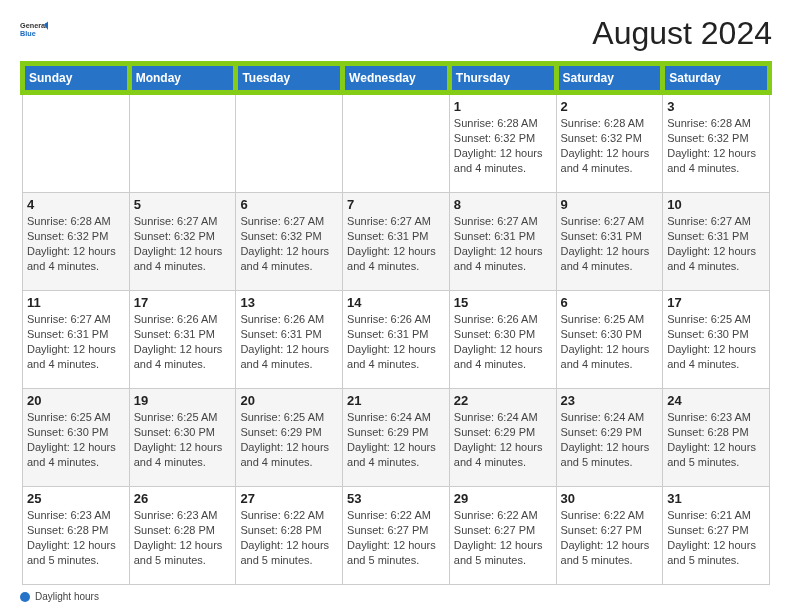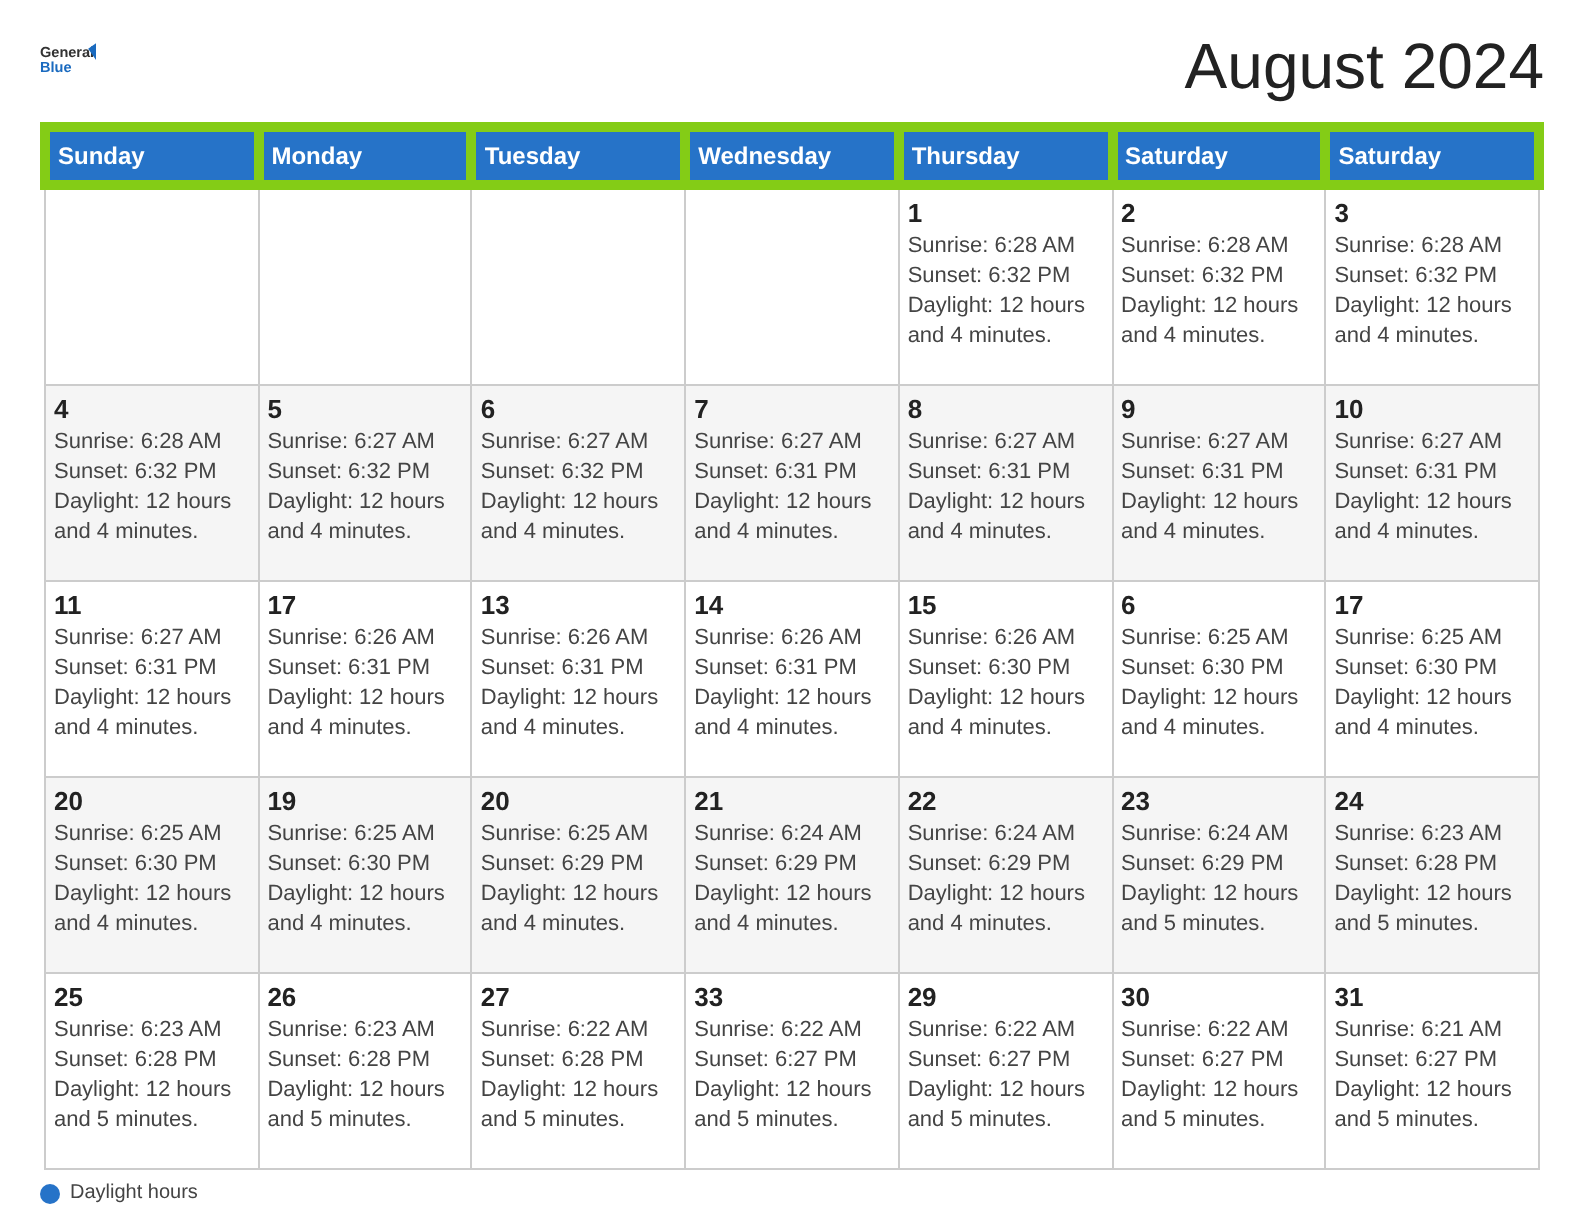--- a/index.html
+++ b/index.html
@@ -340,21 +340,21 @@
 and 5 minutes.</div>
           </td>
           <td>
             <span class="day-num">27</span>
             <div class="day-info">Sunrise: 6:22 AM
 Sunset: 6:28 PM
 Daylight: 12 hours
 and 5 minutes.</div>
           </td>
           <td>
-            <span class="day-num">33</span>
+            <span class="day-num">53</span>
             <div class="day-info">Sunrise: 6:22 AM
 Sunset: 6:27 PM
 Daylight: 12 hours
 and 5 minutes.</div>
           </td>
           <td>
             <span class="day-num">29</span>
             <div class="day-info">Sunrise: 6:22 AM
 Sunset: 6:27 PM
 Daylight: 12 hours

